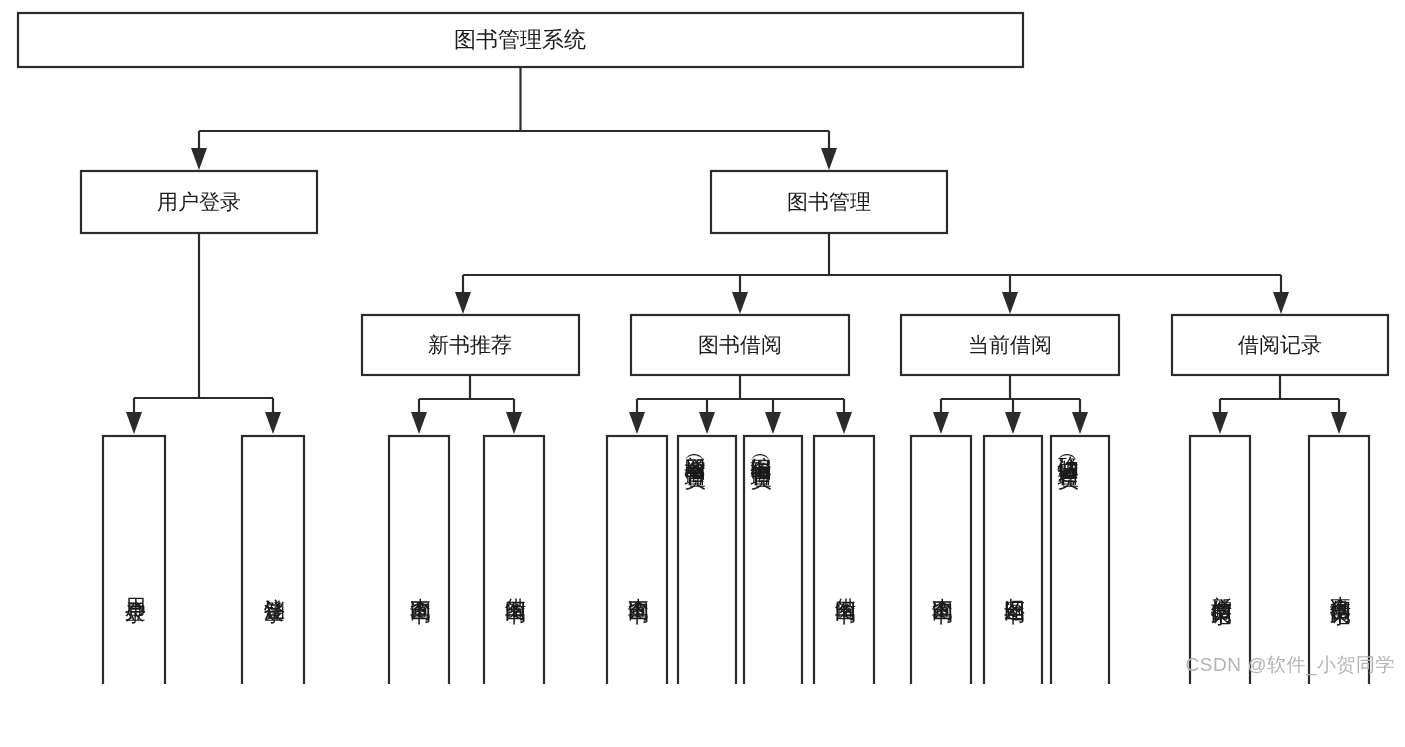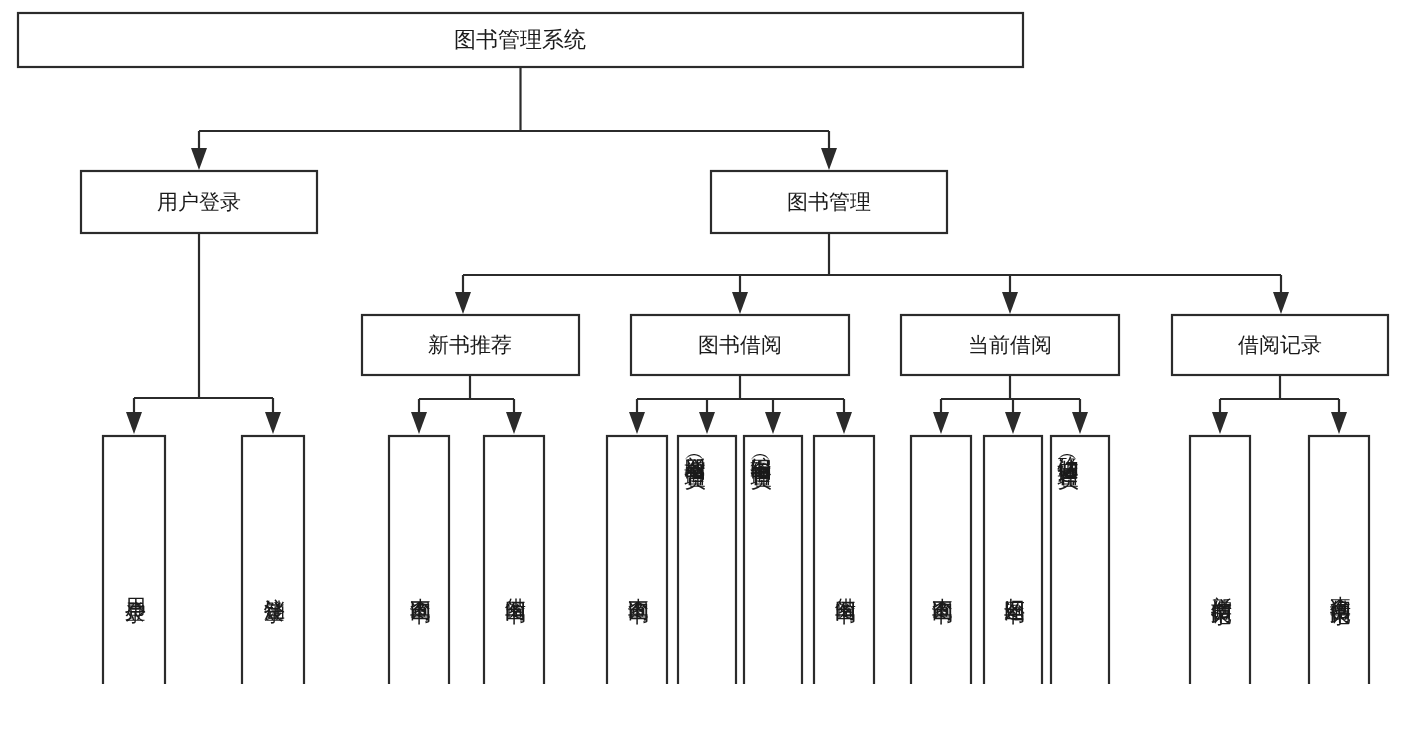--- a/index.html
+++ b/index.html
@@ -225,14 +225,15 @@
       <rect class="node-box" x="1190" y="436" width="60" height="299"></rect>
       <text class="node-label label-leaf" x="1220" y="585">新增借阅记录</text>
     </g>
     <g>
       <rect class="node-box" x="1309" y="436" width="60" height="299"></rect>
       <text class="node-label label-leaf" x="1339" y="585">查询借阅记录</text>
     </g>
 
   </svg>
 
+  <div class="watermark">CSDN @软件_小贺同学</div>
 
 </div>
 
 </body></html>

